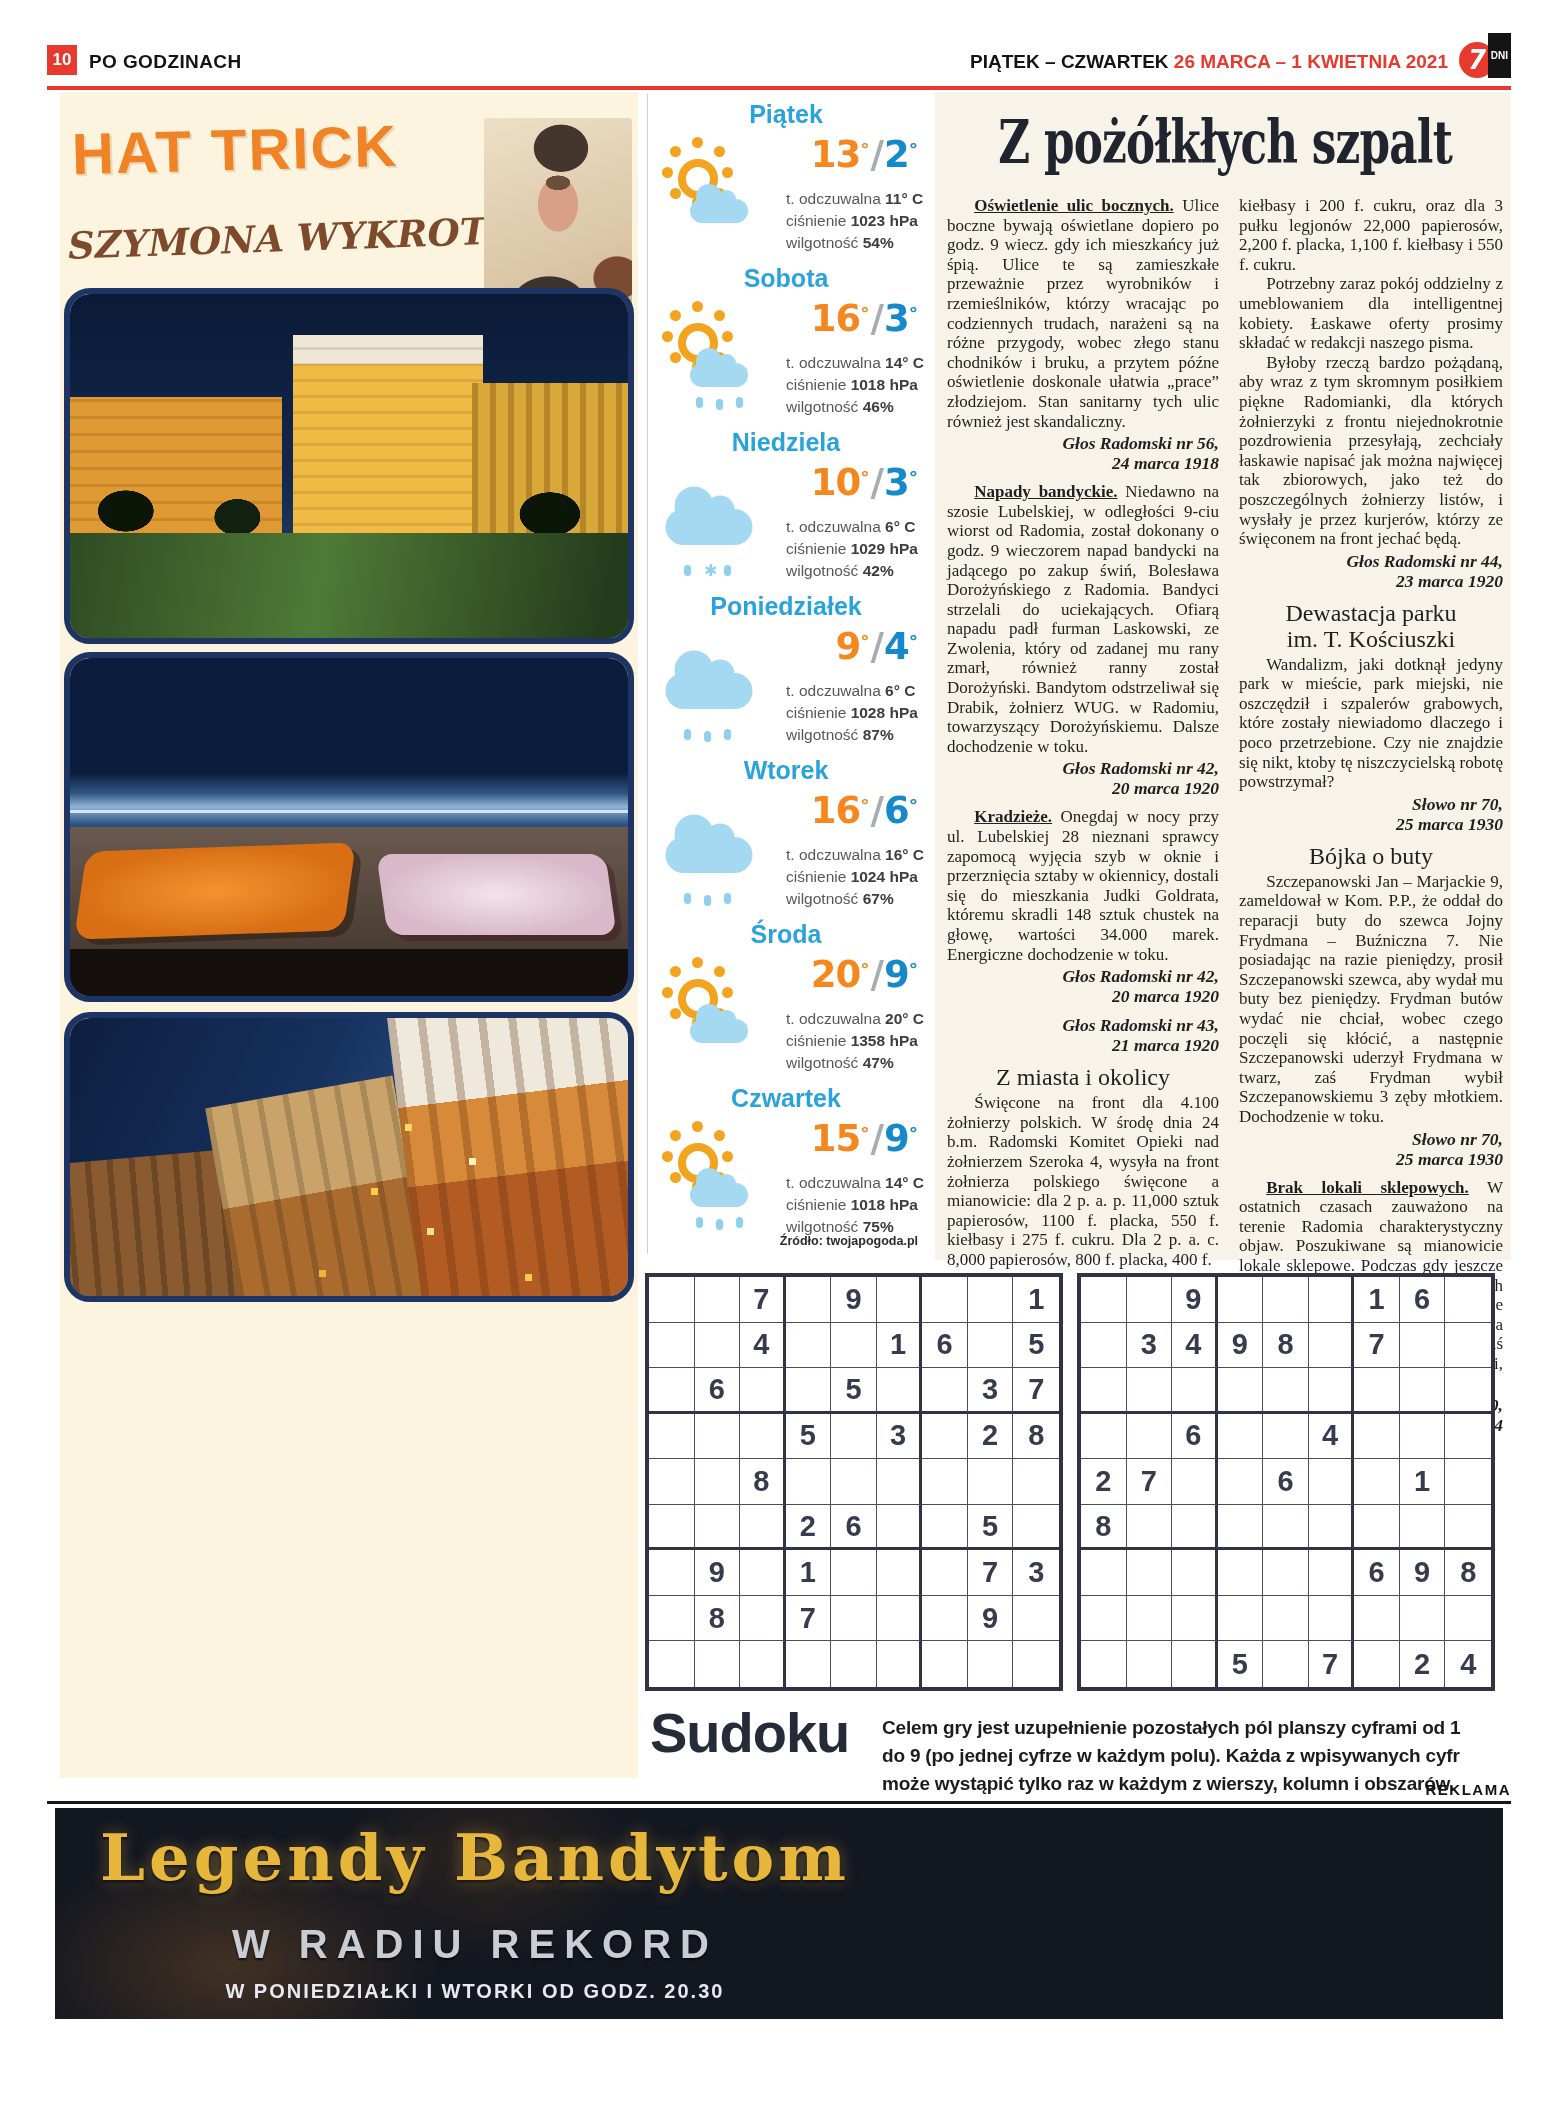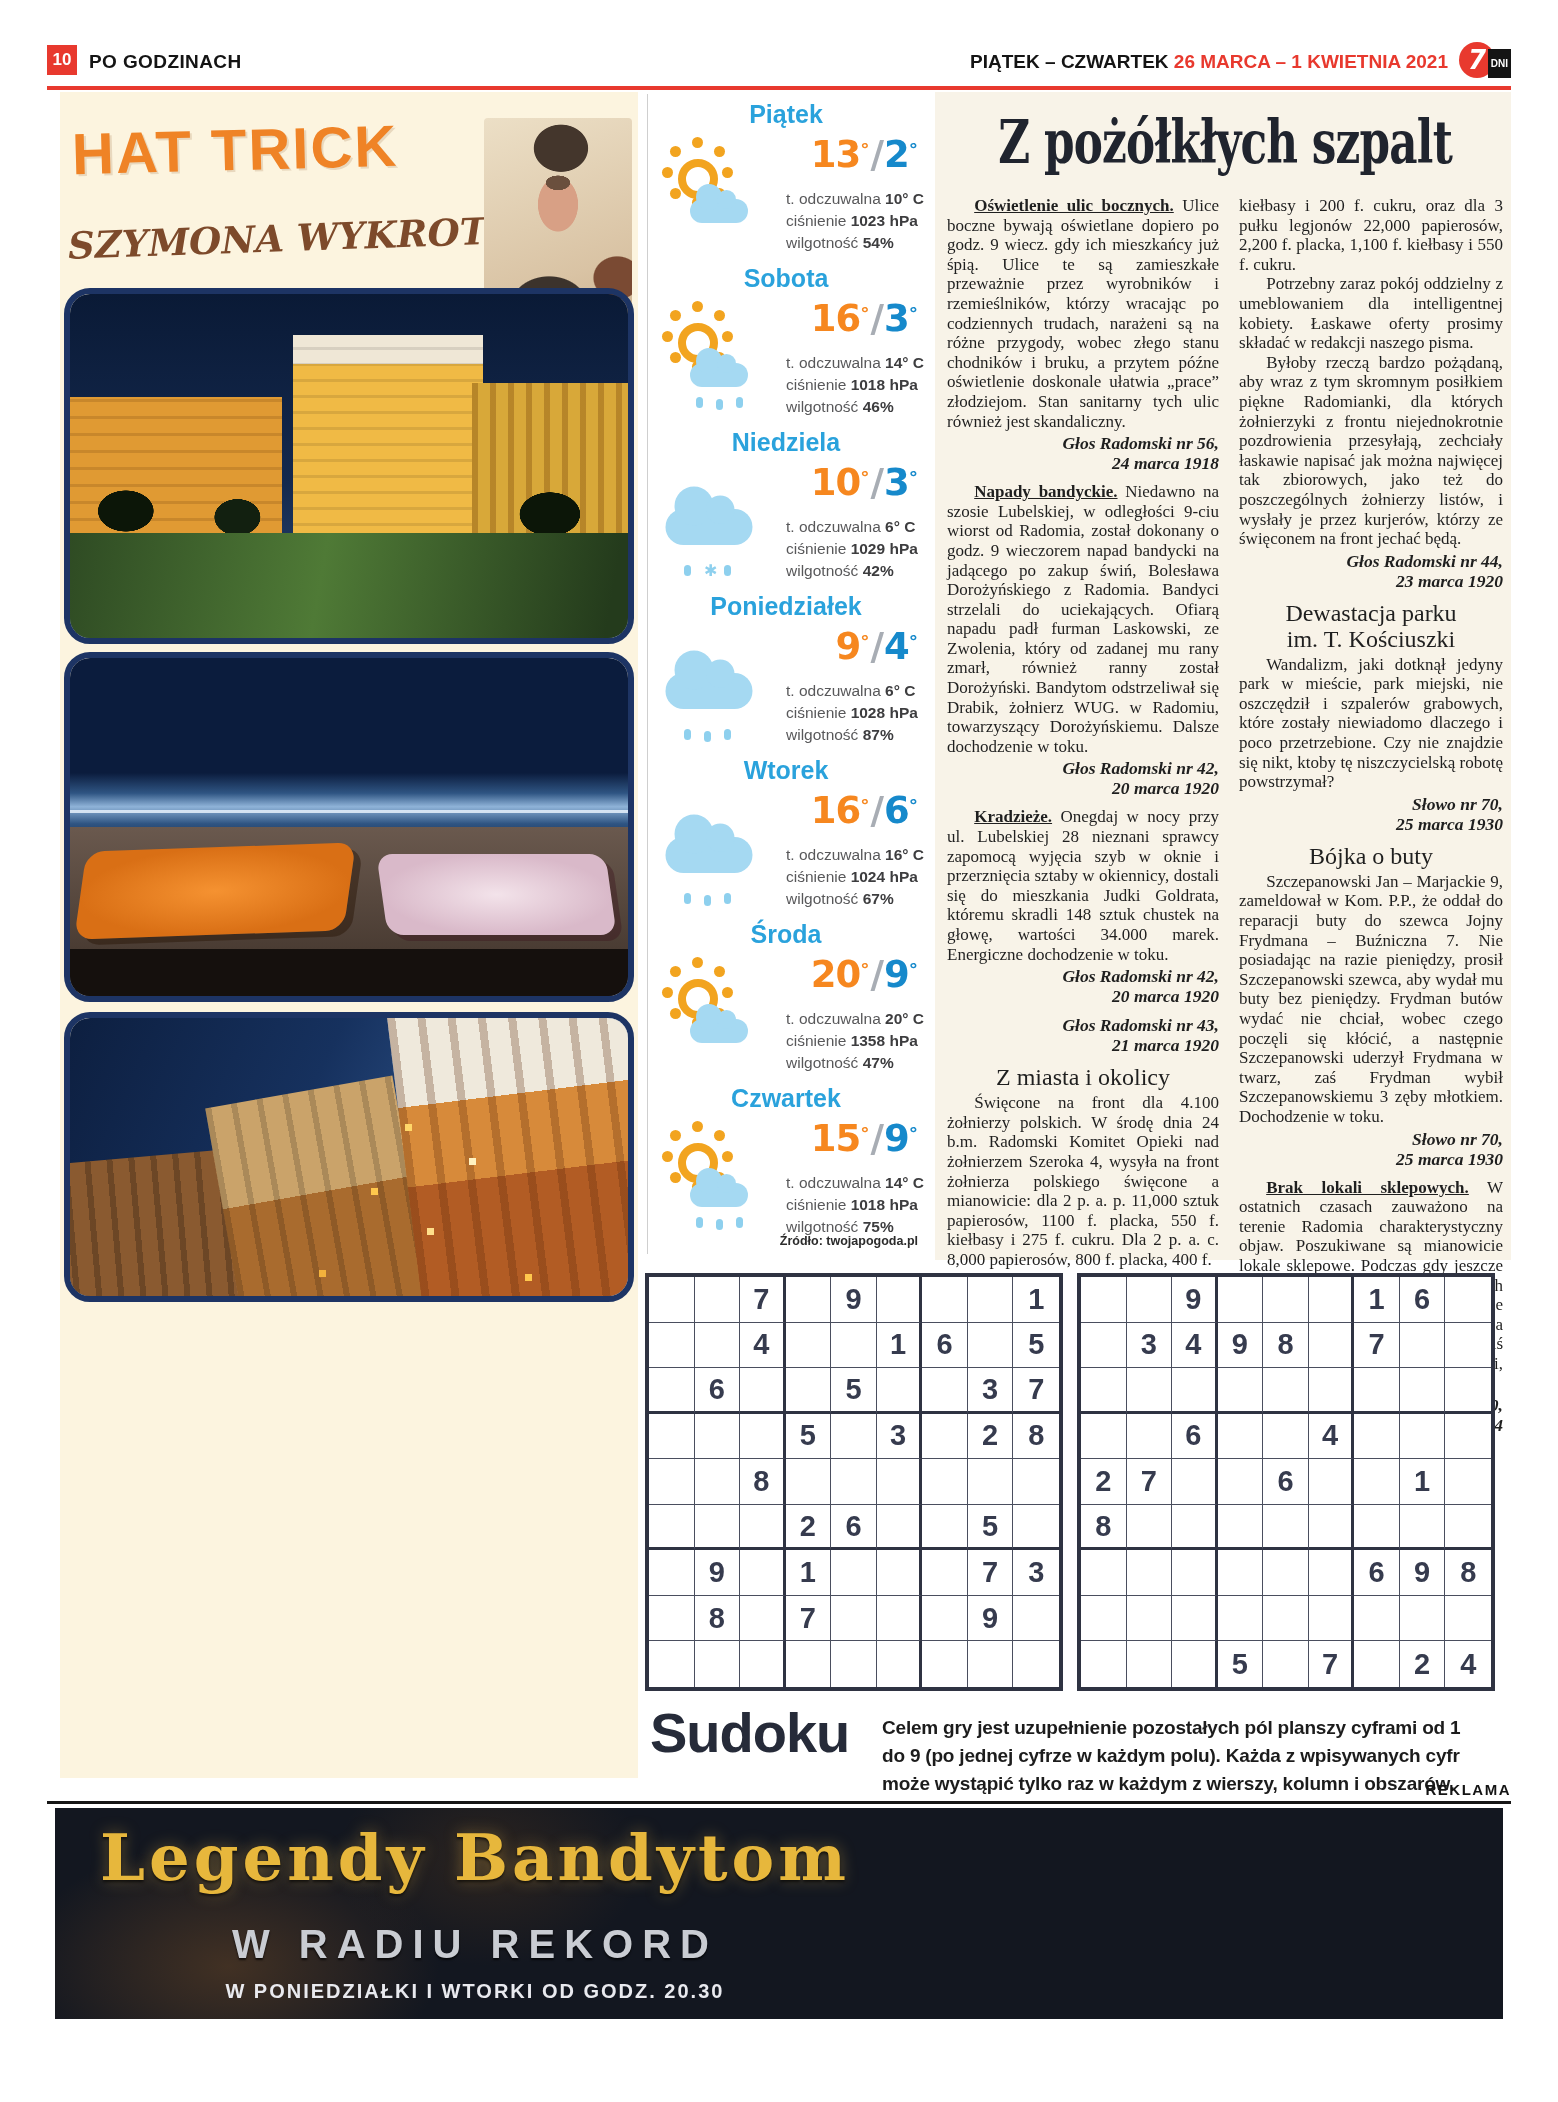--- a/index.html
+++ b/index.html
@@ -8,21 +8,21 @@
   
   .pnum{position:absolute;left:47px;top:45px;width:30px;height:30px;background:#e8392e;color:#fff;
         font:700 17px/30px "Liberation Sans",sans-serif;text-align:center;}
   .sect{position:absolute;left:89px;top:51px;font:700 19px "Liberation Sans",sans-serif;color:#141414;letter-spacing:.4px;}
   .hdate{position:absolute;right:110px;top:51px;font:700 19px "Liberation Sans",sans-serif;color:#141414;white-space:nowrap;}
   .hdate .red{color:#e8392e;}
   .logo7{position:absolute;right:47px;top:42px;width:52px;height:40px;}
   .logo7 .circ{position:absolute;left:0;top:0;width:36px;height:36px;border-radius:50%;background:#e8392e;color:#fff;
         font:italic 700 26px/36px "DejaVu Sans",sans-serif;text-align:center;}
   .logo7 .dni{position:absolute;right:0;bottom:4px;background:#141414;color:#fff;
-        font:700 10px/13px "Liberation Sans",sans-serif;padding:8px 3px;}
+        font:700 10px/13px "Liberation Sans",sans-serif;padding:16px 3px;}
   .toprule{position:absolute;left:47px;right:47px;top:86px;height:4px;background:#e8392e;}
   
   .left-block{position:absolute;left:60px;top:92px;width:578px;height:1686px;background:#fcf4df;}
   .ht1{position:absolute;left:12px;top:24px;font:800 58px "Liberation Sans",sans-serif;color:#ef8326;
        letter-spacing:2px;transform:rotate(-1.5deg);text-shadow:2px 2px 0 rgba(120,60,10,.15);}
   .ht2{position:absolute;left:8px;top:124px;font:italic 700 37px "DejaVu Serif",serif;color:#7d4a2b;transform:rotate(-2deg);}
   .man{position:absolute;left:424px;top:26px;width:148px;height:216px;border-radius:4px;
        background:
         radial-gradient(46px 40px at 52% 14%, #44362c 0 58%, transparent 60%),
         radial-gradient(20px 12px at 50% 30%, #6a4f3d 0 60%, transparent 62%),
@@ -208,21 +208,21 @@
   <div class="wday" style="top:100px">
     <div class="dname">Piątek</div>
     <div class="wrow">
       <div class="w-icon ic-sun-cloud">
           <i class="sun"></i>
           <i class="cloud"></i>
         </div>
       <div class="winfo">
         <div class="temp"><span class="hi">13</span><span class="hi deg">°</span><span class="slash">/</span><span class="lo">2</span><span class="lo deg">°</span></div>
         <div class="wdet">
-          <div><span>t. odczuwalna</span> <b>10° C</b></div>
+          <div><span>t. odczuwalna</span> <b>11° C</b></div>
           <div><span>ciśnienie</span> <b>1023 hPa</b></div>
           <div><span>wilgotność</span> <b>54%</b></div>
         </div>
       </div>
     </div>
   </div>
 
   <div class="wday" style="top:264px">
     <div class="dname">Sobota</div>
     <div class="wrow">

